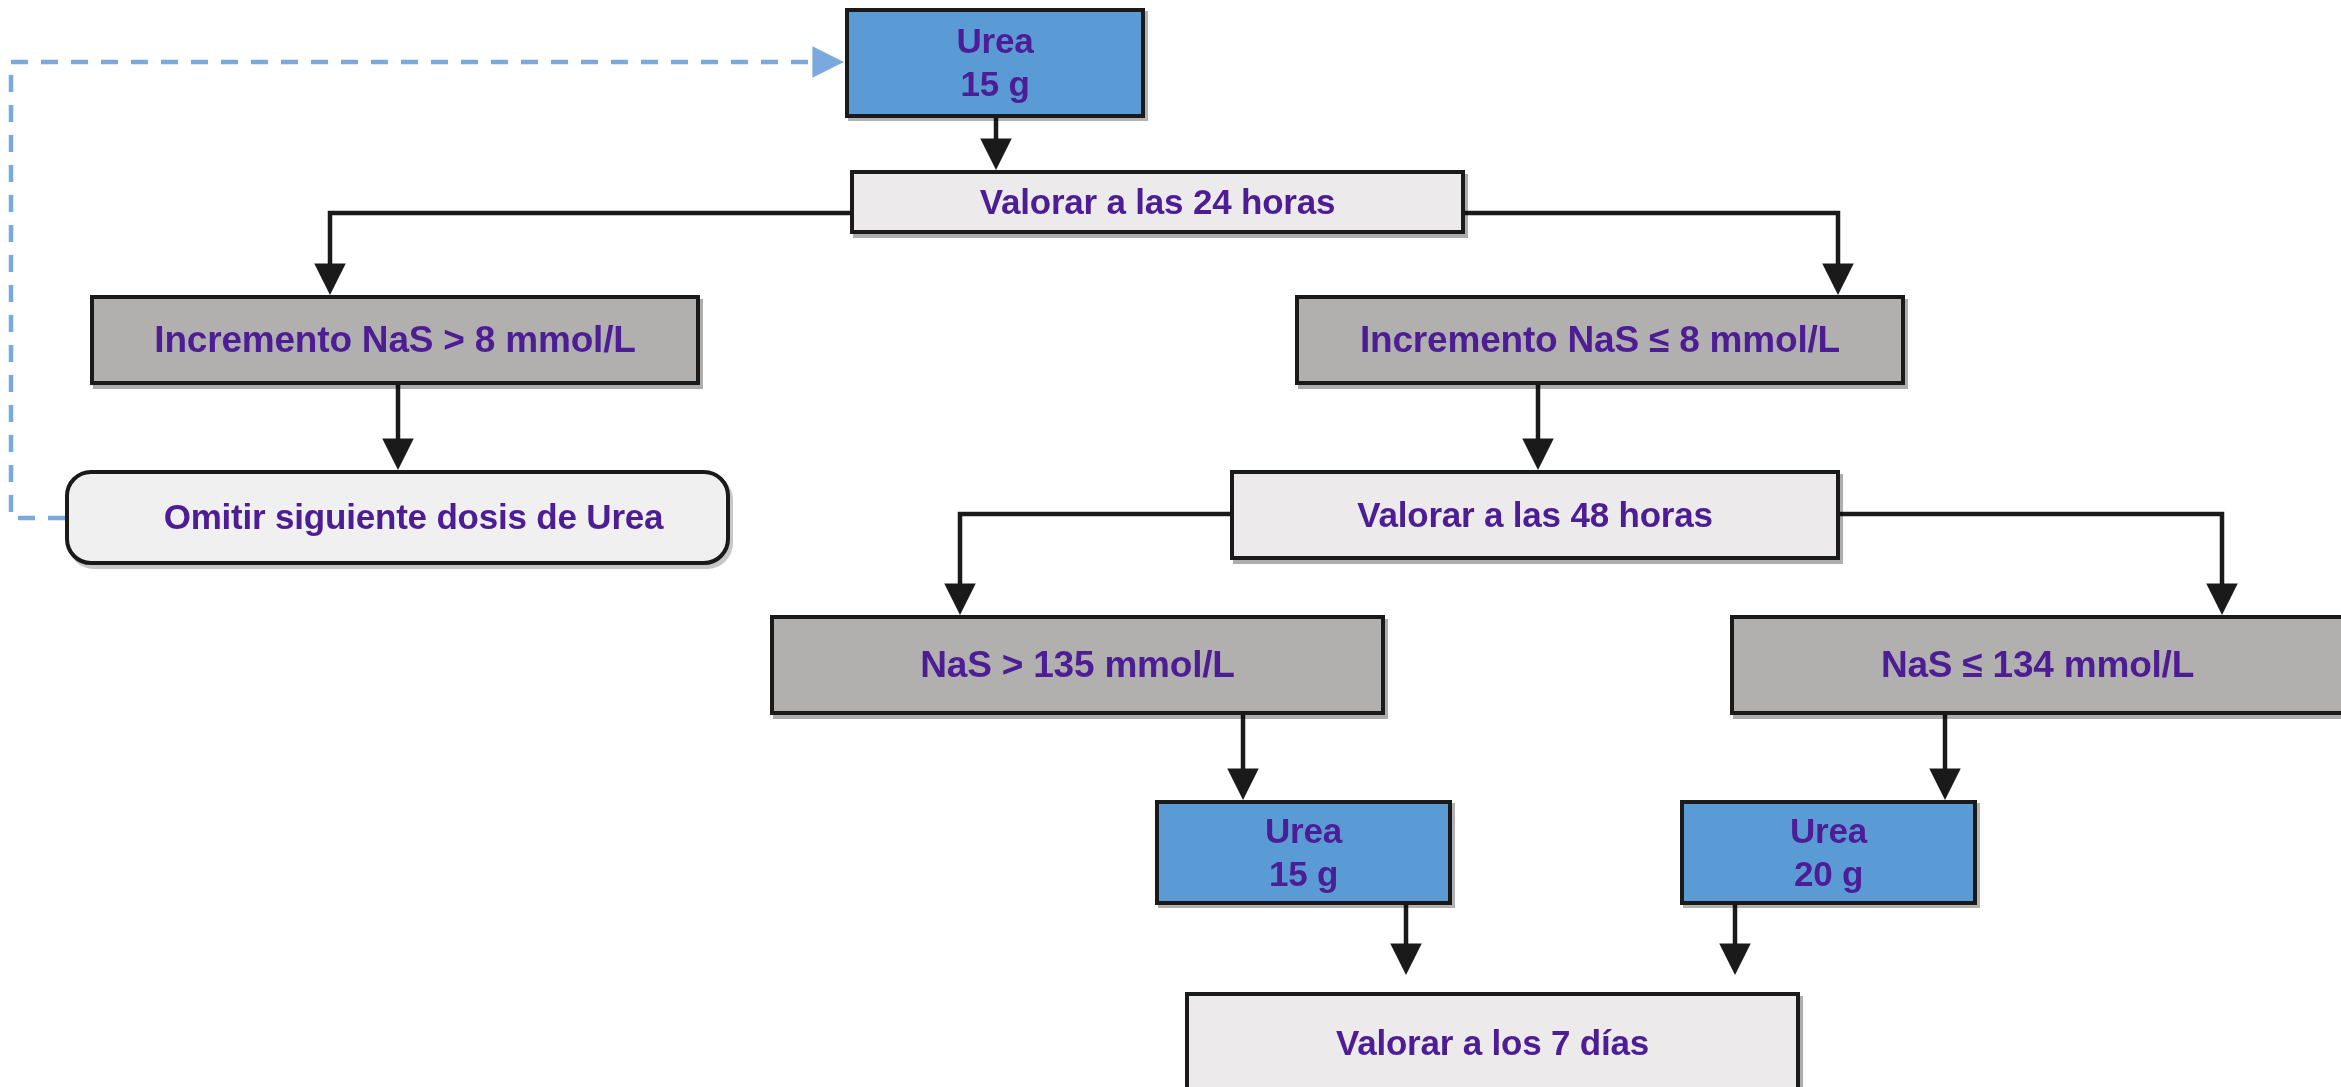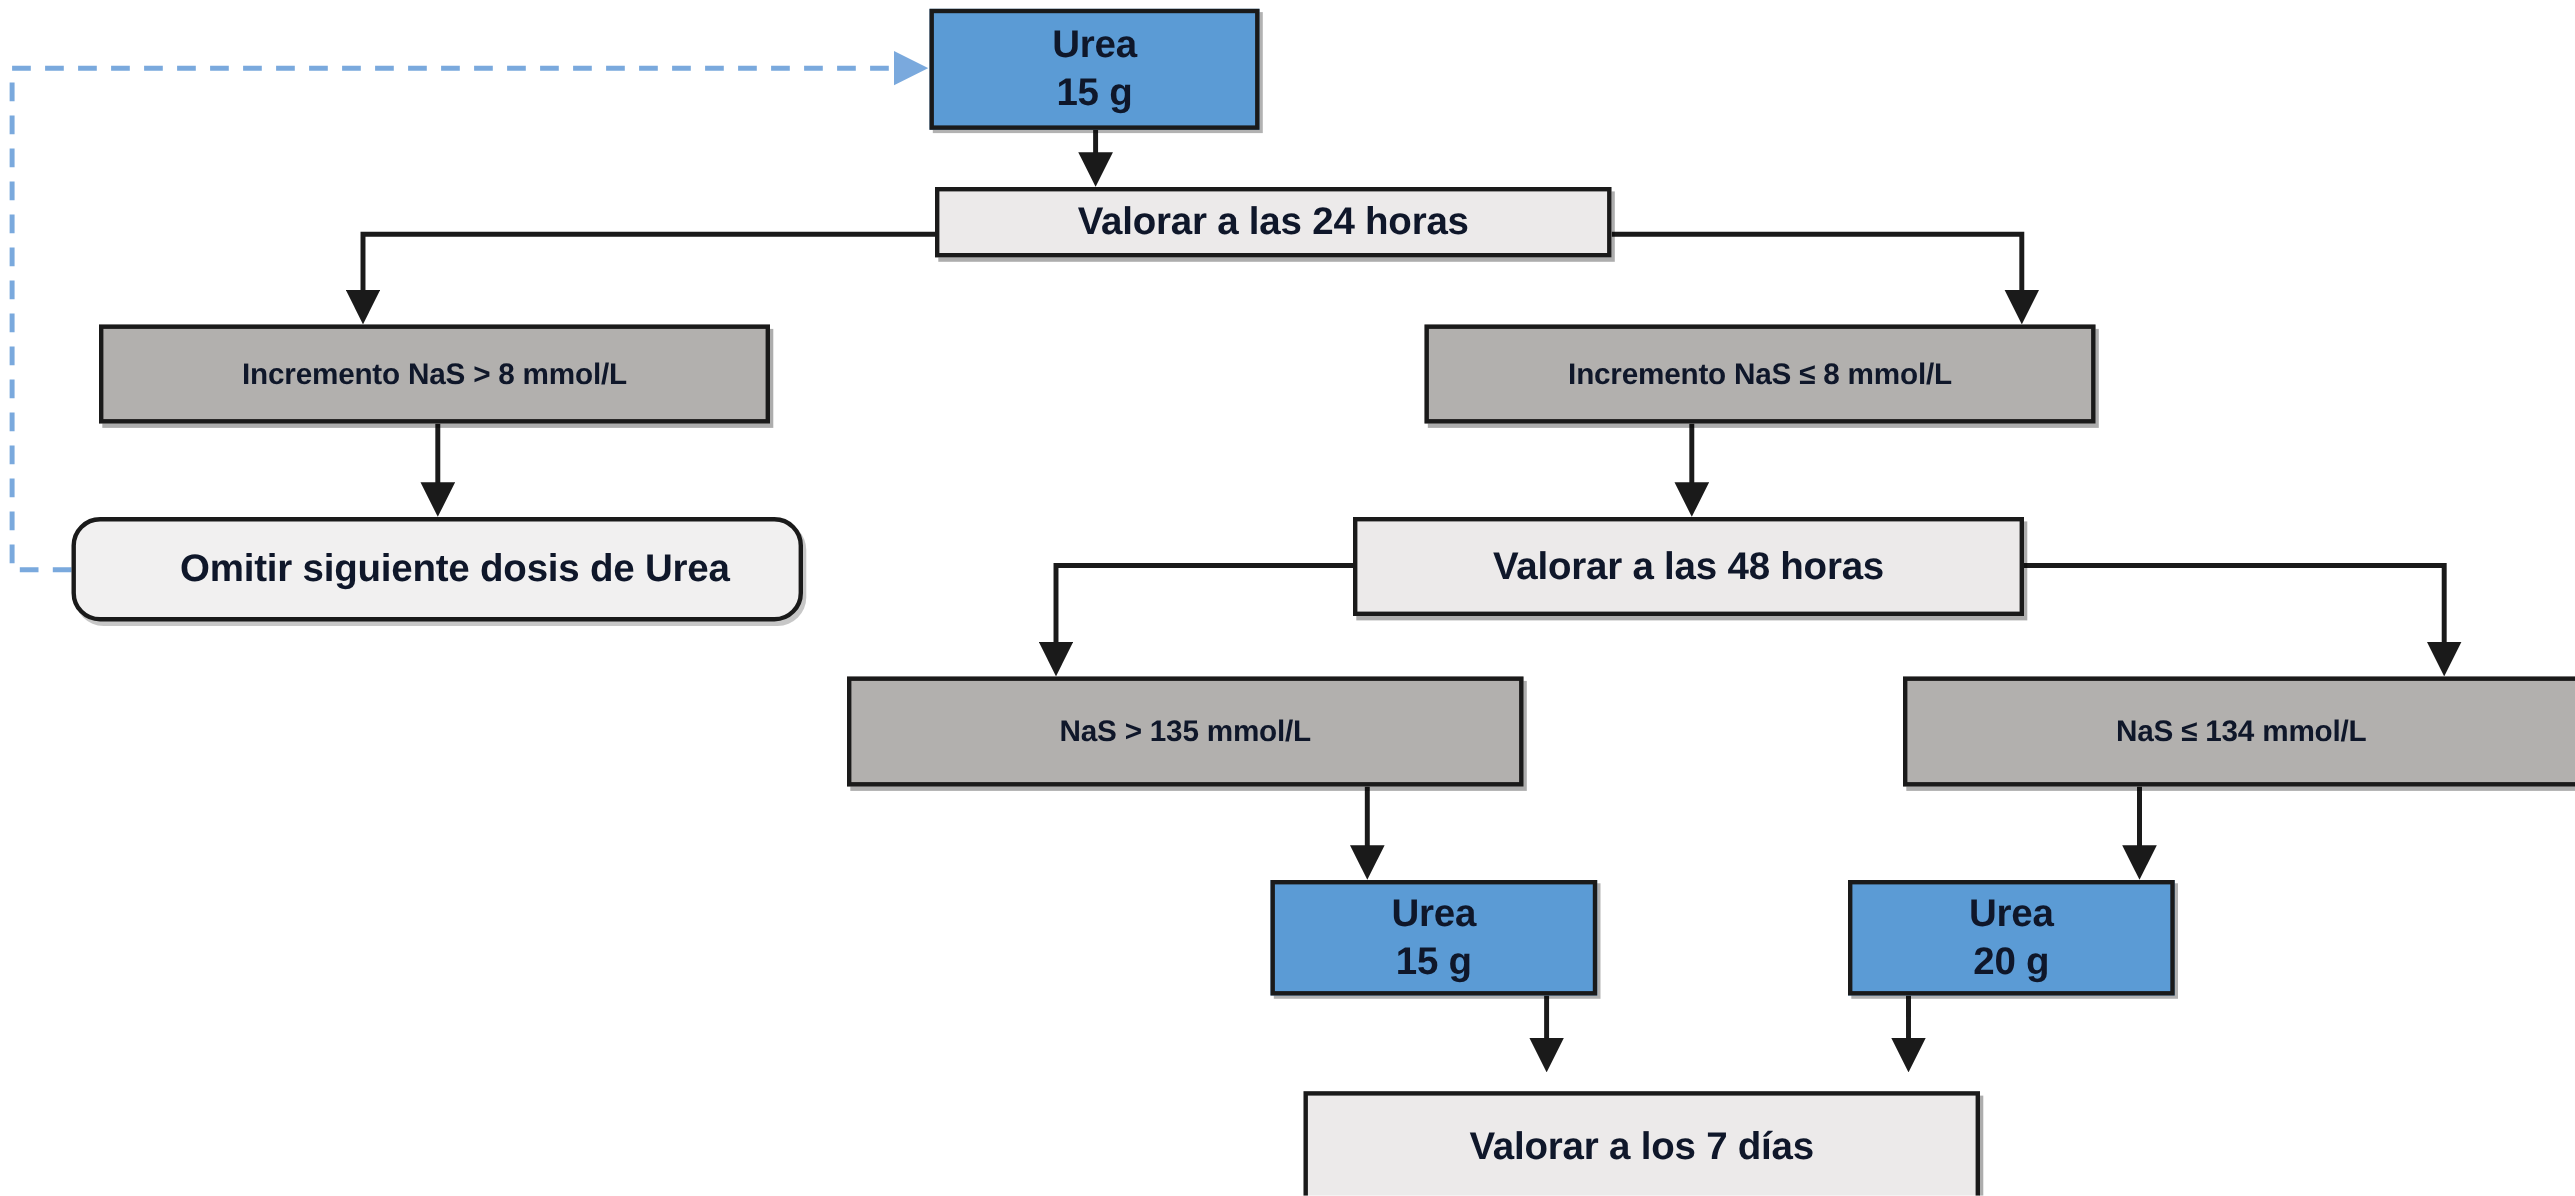--- a/index.html
+++ b/index.html
@@ -25,36 +25,36 @@
   }
   .node {
     position: absolute;
     box-sizing: border-box;
     display: flex;
     flex-direction: column;
     align-items: center;
     justify-content: center;
     text-align: center;
     border: 4px solid #1a1a1a;
-    color: #0f172a;
+    color: #4c1d95;
     font-weight: bold;
     line-height: 1.22;
     letter-spacing: -0.2px;
     z-index: 3;
   }
   .node .line { display: block; white-space: nowrap; }
   .n-blue {
     background: #5b9bd5;
     box-shadow: 3px 3px 0 rgba(0,0,0,0.30);
     font-size: 35px;
   }
   .n-gray-dark {
     background: #b2b0ae;
     box-shadow: 3px 4px 0 rgba(0,0,0,0.32);
-    font-size: 27px;
+    font-size: 37px;
   }
   .n-gray-light {
     background: #eceaea;
     box-shadow: 3px 4px 0 rgba(0,0,0,0.32);
     font-size: 35px;
   }
   .n-rounded {
     background: #f1f0f0;
     border-radius: 26px;
     box-shadow: 3px 4px 0 rgba(0,0,0,0.22);

